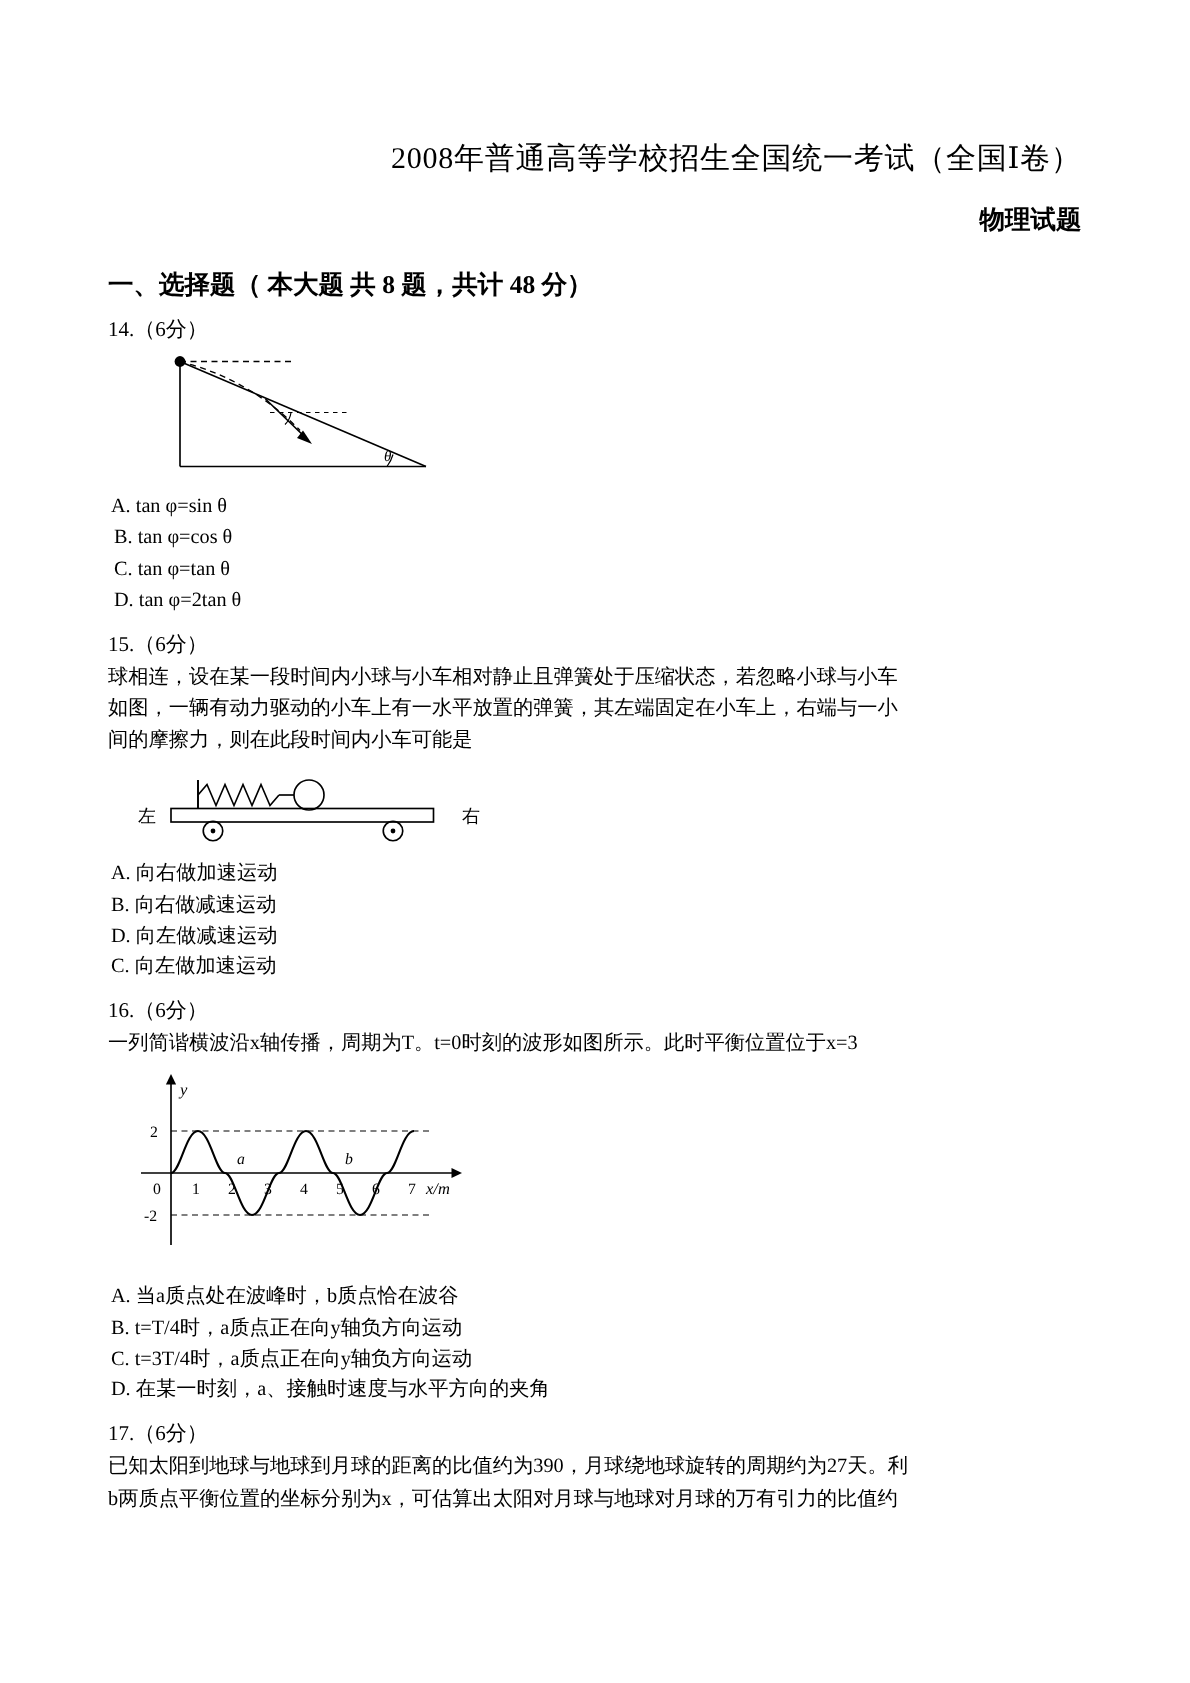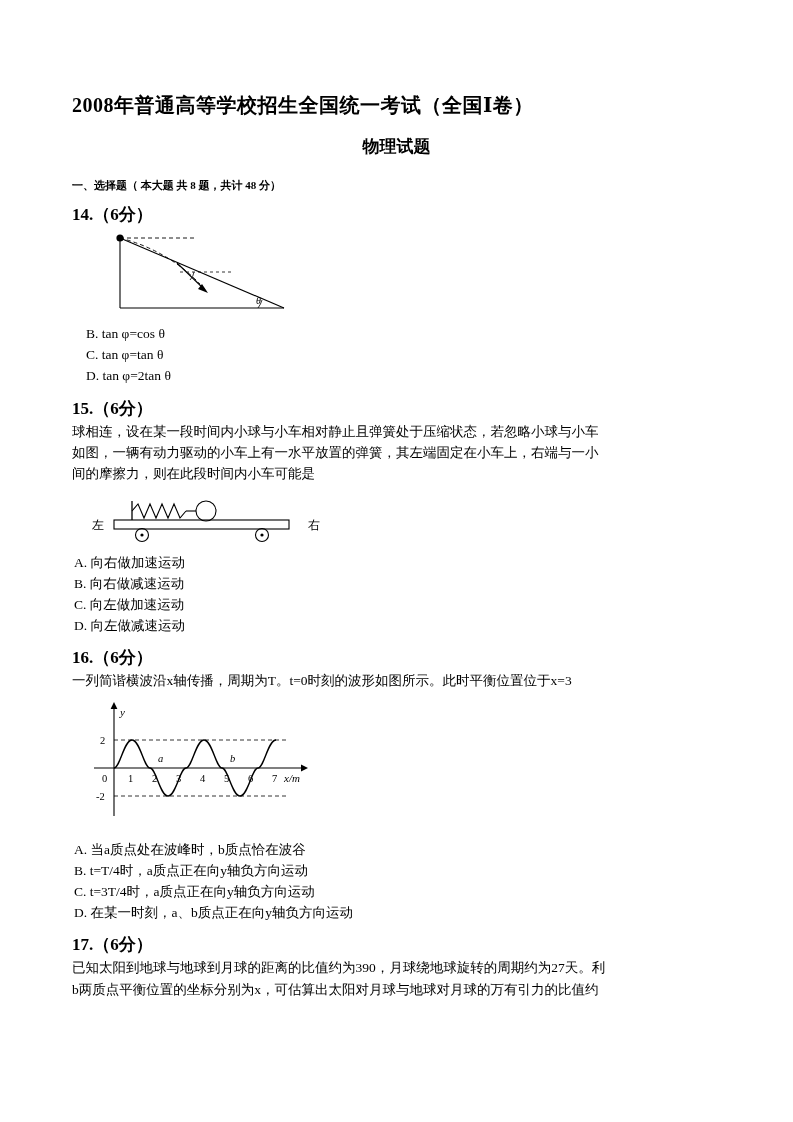--- a/index.html
+++ b/index.html
@@ -16,56 +16,55 @@
     overflow: hidden;
   }
   .page {
     position: relative;
     width: 793px;
     height: 1122px;
     box-sizing: border-box;
     padding: 0 72px;
   }
   .doc-title {
-    text-align: left;
+    text-align: right;
     font-size: 20px;
-    font-weight: bold;
+    font-weight: normal;
     margin-top: 92px;
     letter-spacing: 0.5px;
   }
   .doc-subtitle {
-    text-align: center;
+    text-align: right;
     font-size: 17px;
     font-weight: bold;
     margin-top: 16px;
   }
   .section-head {
-    font-size: 11px;
+    font-size: 17px;
     font-weight: bold;
     margin-top: 20px;
     margin-bottom: 2px;
   }
   .q-num {
-    font-size: 17px;
+    font-size: 14px;
     margin-top: 10px;
     margin-bottom: 1px;
-    font-weight: bold;
   }
   .q-body {
     font-size: 13.5px;
     line-height: 1.58;
     text-align: justify;
   }
   .opt {
     font-size: 13.5px;
     line-height: 1.55;
     margin-left: 2px;
   }
   .opt-indent {
-    margin-left: 14px;
+    margin-left: 4px;
   }
   .fig-wrap {
     margin: 4px 0 4px 0;
   }
   .italic { font-style: italic; }
   .sub { font-size: 9.5px; vertical-align: sub; }
   svg { display: block; }
 </style>
 </head>
 <body>
@@ -98,20 +97,21 @@
 
         <line x1="108" y1="42" x2="162" y2="42" stroke="#000" stroke-width="0.8" stroke-dasharray="3,3"></line>
 
         <path d="M122 42 A 14 14 0 0 1 118 50" stroke="#000" stroke-width="0.8" fill="none"></path>
 
         <path d="M186 78 A 24 24 0 0 0 190 70" stroke="#000" stroke-width="0.8" fill="none"></path>
         <text x="184" y="74" font-size="10" font-style="italic" font-family="Liberation Serif, serif">θ</text>
       </svg>
     </div>
 
+    <div class="opt">A. tan φ=sin θ</div>
     <div class="opt opt-indent">B. tan φ=cos θ</div>
     <div class="opt opt-indent">C. tan φ=tan θ</div>
     <div class="opt opt-indent">D. tan φ=2tan θ</div>
   </div>
 
   <div>
     <div class="q-num">15.（6分）</div>
     <div class="q-body">球相连，设在某一段时间内小球与小车相对静止且弹簧处于压缩状态，若忽略小球与小车</div>
     <div class="q-body">如图，一辆有动力驱动的小车上有一水平放置的弹簧，其左端固定在小车上，右端与一小</div>
     <div class="q-body">间的摩擦力，则在此段时间内小车可能是</div>
@@ -133,22 +133,22 @@
 
         <circle cx="134" cy="22" r="10" fill="none" stroke="#000" stroke-width="1.1"></circle>
 
         <text x="20" y="40" font-size="12" font-family="Liberation Serif, serif">左</text>
         <text x="236" y="40" font-size="12" font-family="Liberation Serif, serif">右</text>
       </svg>
     </div>
 
     <div class="opt">A. 向右做加速运动</div>
     <div class="opt">B. 向右做减速运动</div>
+    <div class="opt">D. 向左做减速运动</div>
     <div class="opt">C. 向左做加速运动</div>
-    <div class="opt">D. 向左做减速运动</div>
   </div>
 
   <div>
     <div class="q-num">16.（6分）</div>
     <div class="q-body">一列简谐横波沿x轴传播，周期为T。t=0时刻的波形如图所示。此时平衡位置位于x=3</div>
 
     <div class="fig-wrap">
       <svg width="270" height="140" viewBox="0 0 270 140">
 
         <line x1="42" y1="10" x2="42" y2="120" stroke="#000" stroke-width="1.1"></line>
@@ -182,21 +182,21 @@
         <text x="212" y="86" font-size="11" font-style="italic" font-family="Liberation Serif, serif">x/m</text>
 
         <text x="86" y="66" font-size="10.5" font-style="italic" font-family="Liberation Serif, serif">a</text>
         <text x="158" y="66" font-size="10.5" font-style="italic" font-family="Liberation Serif, serif">b</text>
       </svg>
     </div>
 
     <div class="opt">A. 当a质点处在波峰时，b质点恰在波谷</div>
     <div class="opt">B. t=T/4时，a质点正在向y轴负方向运动</div>
     <div class="opt">C. t=3T/4时，a质点正在向y轴负方向运动</div>
-    <div class="opt">D. 在某一时刻，a、b质点正在向y轴负方向运动</div>
+    <div class="opt">D. 在某一时刻，a、接触时速度与水平方向的夹角</div>
   </div>
 
   <div>
     <div class="q-num">17.（6分）</div>
     <div class="q-body">已知太阳到地球与地球到月球的距离的比值约为390，月球绕地球旋转的周期约为27天。利</div>
     <div class="q-body">b两质点平衡位置的坐标分别为x，可估算出太阳对月球与地球对月球的万有引力的比值约</div>
   </div>
 
 </div>
 

